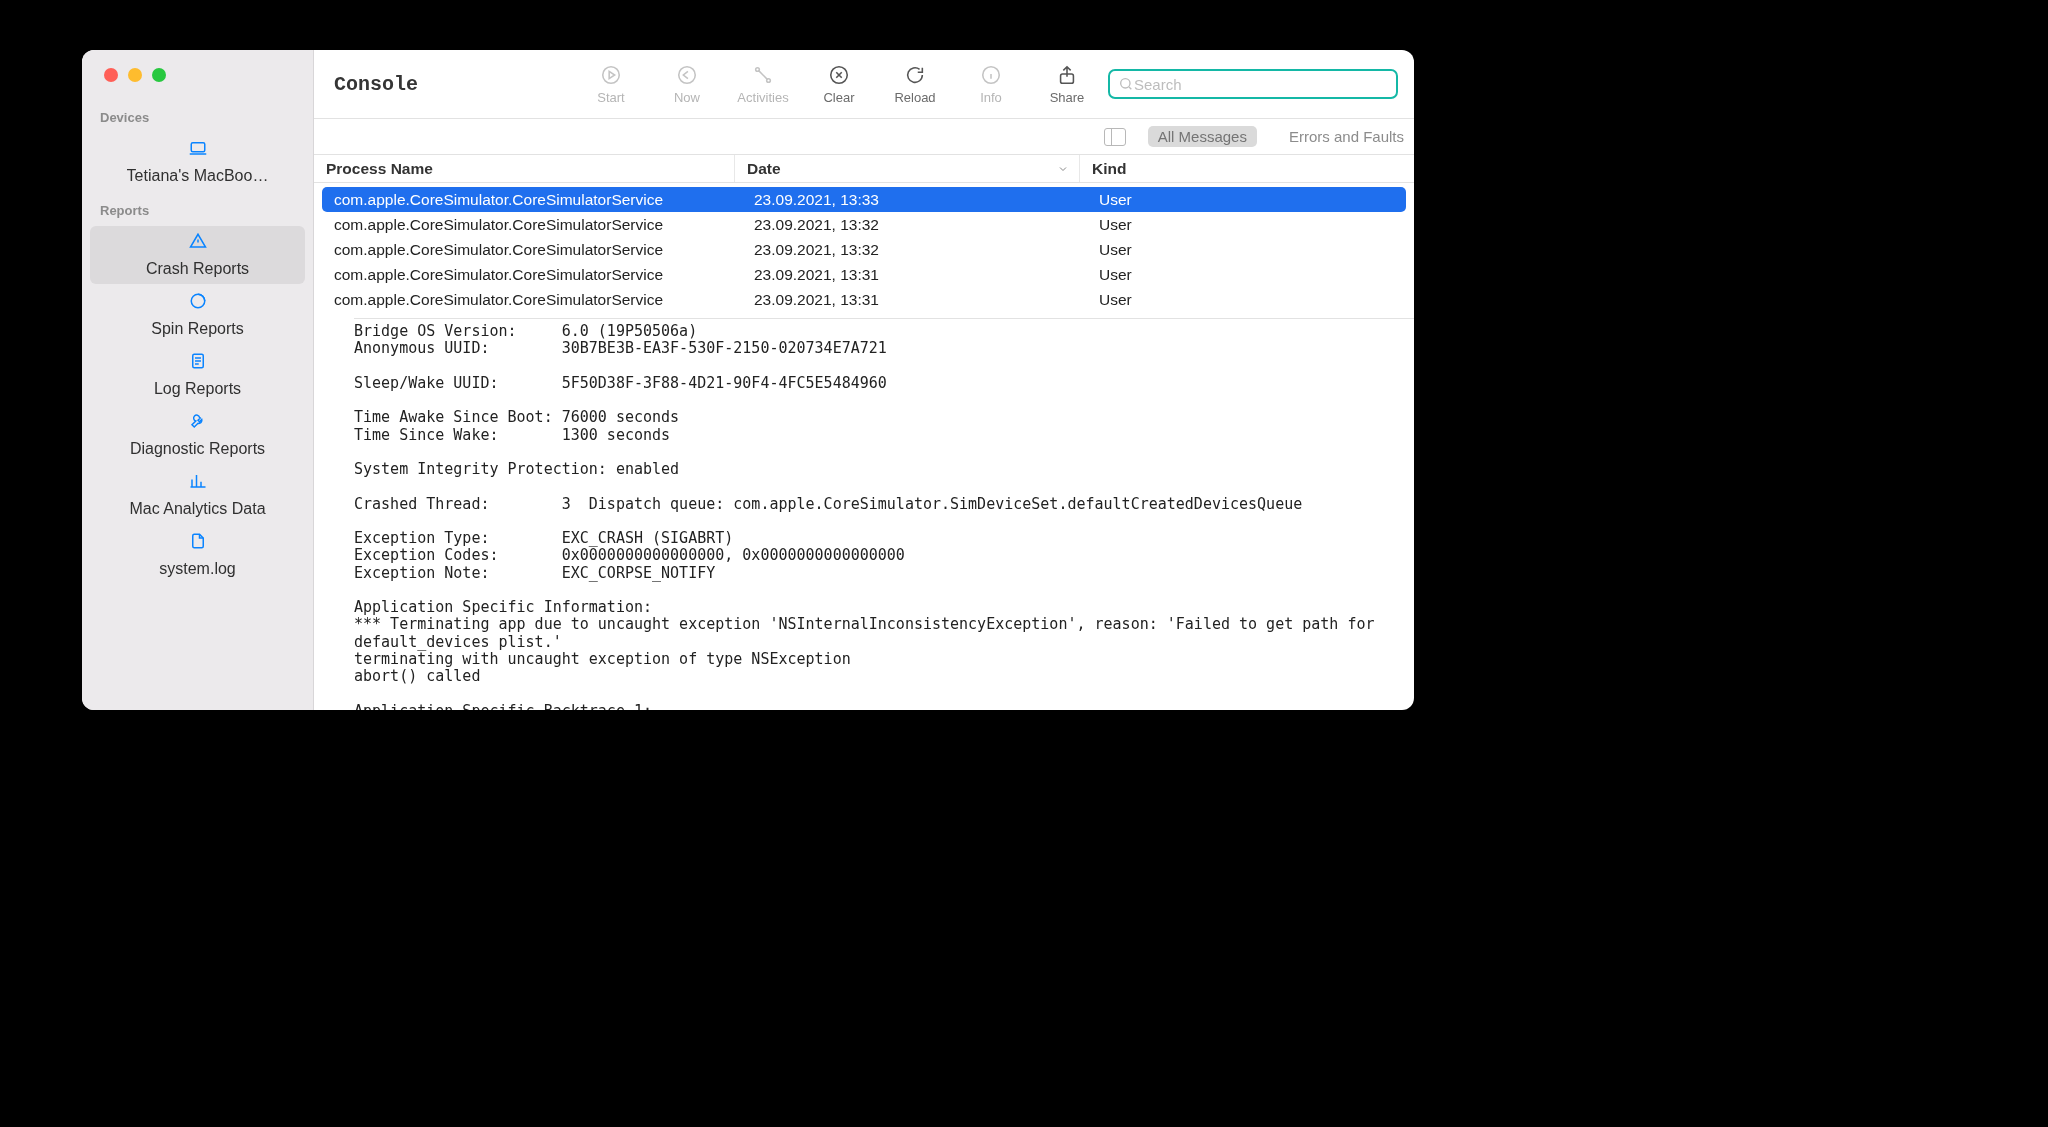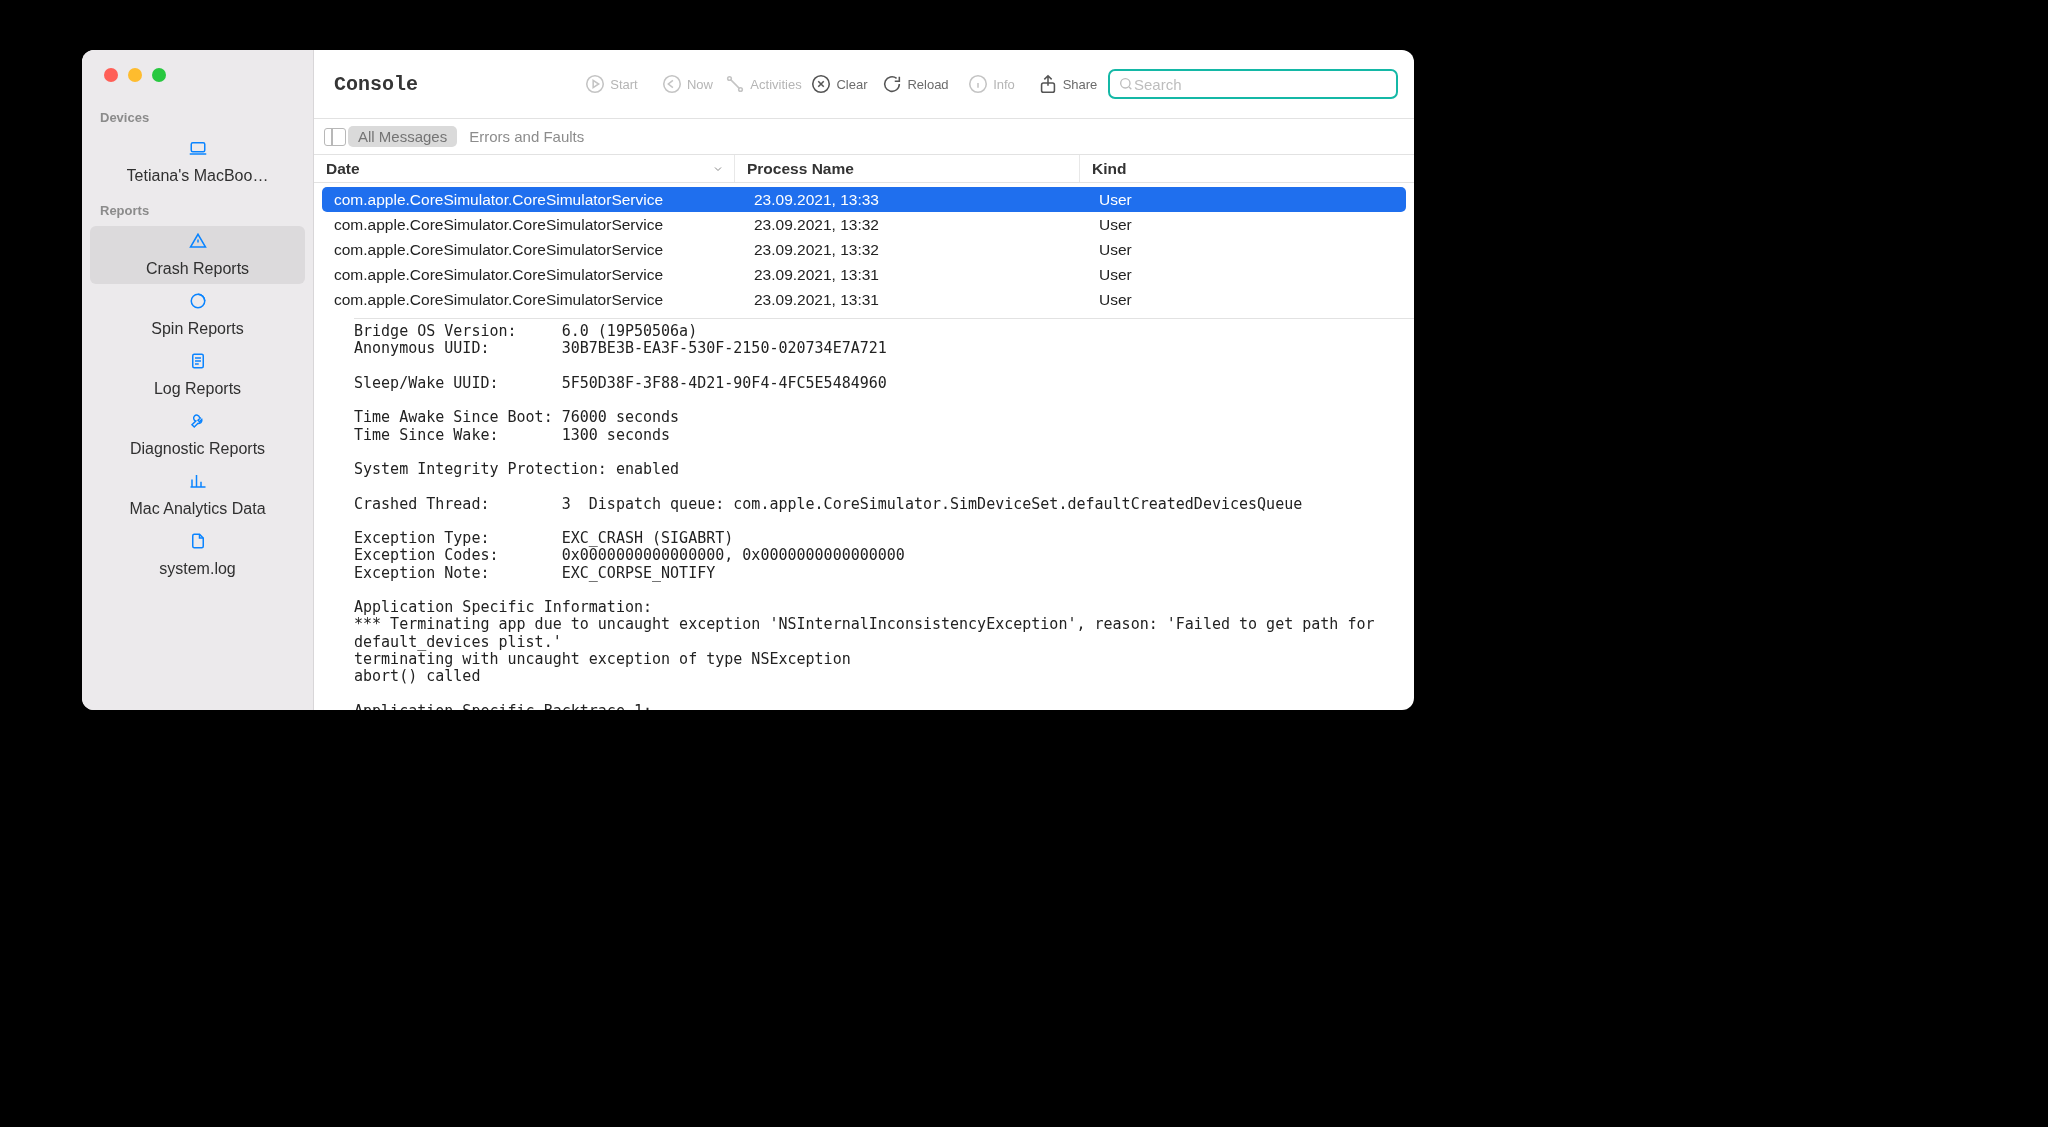--- a/index.html
+++ b/index.html
@@ -89,28 +89,27 @@
     font-size: 20px;
     font-weight: 700;
     color: #353535;
     margin-right: auto;
     padding-left: 4px;
     font-family: Liberation Mono, monospace;
   }
   .tb-group { display: flex; align-items: flex-start; gap: 22px; }
   .tb-item {
     display: flex;
-    flex-direction: row;
+    flex-direction: column;
     align-items: center;
     gap: 4px;
     width: 54px;
     font-size: 13px;
     color: #6b6b6b;
     cursor: default;
-    justify-content: center;
   }
   .tb-item.disabled { color: #b5b5b5; }
   .tb-item .ico {
     width: 22px; height: 22px;
     display: flex; align-items: center; justify-content: center;
   }
   .tb-item.disabled .ico svg { stroke: #c4c4c4; }
   .tb-item:not(.disabled) .ico svg { stroke: #555; }
 
   .search {
@@ -135,22 +134,23 @@
   .search input::placeholder { color: #bdbdbd; }
 
   
   .filterbar {
     height: 37px;
     border-top: 1px solid #e2e2e2;
     border-bottom: 1px solid #e2e2e2;
     display: flex;
     align-items: center;
     padding-left: 10px;
-    gap: 2px;
+    gap: 22px;
     font-size: 15px;
+    justify-content: flex-end;
   }
   .sidebar-toggle {
     width:22px; height:18px;
     border:1.5px solid #b8b8b8; border-radius:3px;
     position:relative;
   }
   .sidebar-toggle::before{
     content:""; position:absolute; left:6px; top:0; bottom:0;
     width:1.5px; background:#b8b8b8;
   }
@@ -357,27 +357,27 @@
       </div>
     </div>
 
     <div class="filterbar">
       <div class="sidebar-toggle"></div>
       <div class="pill on">All Messages</div>
       <div class="pill">Errors and Faults</div>
     </div>
 
     <div class="tbl-head">
+      <div class="cell">Process Name</div>
       <div class="cell date-cell">
         <span>Date</span>
         <svg width="12" height="12" viewBox="0 0 24 24" fill="none" stroke-width="2">
             <path d="m6 9 6 6 6-6"></path>
           </svg>
       </div>
-      <div class="cell">Process Name</div>
       <div class="cell">Kind</div>
     </div>
 
     <div class="tbl-body" id="tbl-body">
         <div class="tbl-row sel">
           <div class="cell">com.apple.CoreSimulator.CoreSimulatorService</div>
           <div class="cell">23.09.2021, 13:33</div>
           <div class="cell">User</div>
         </div>
         <div class="tbl-row">

